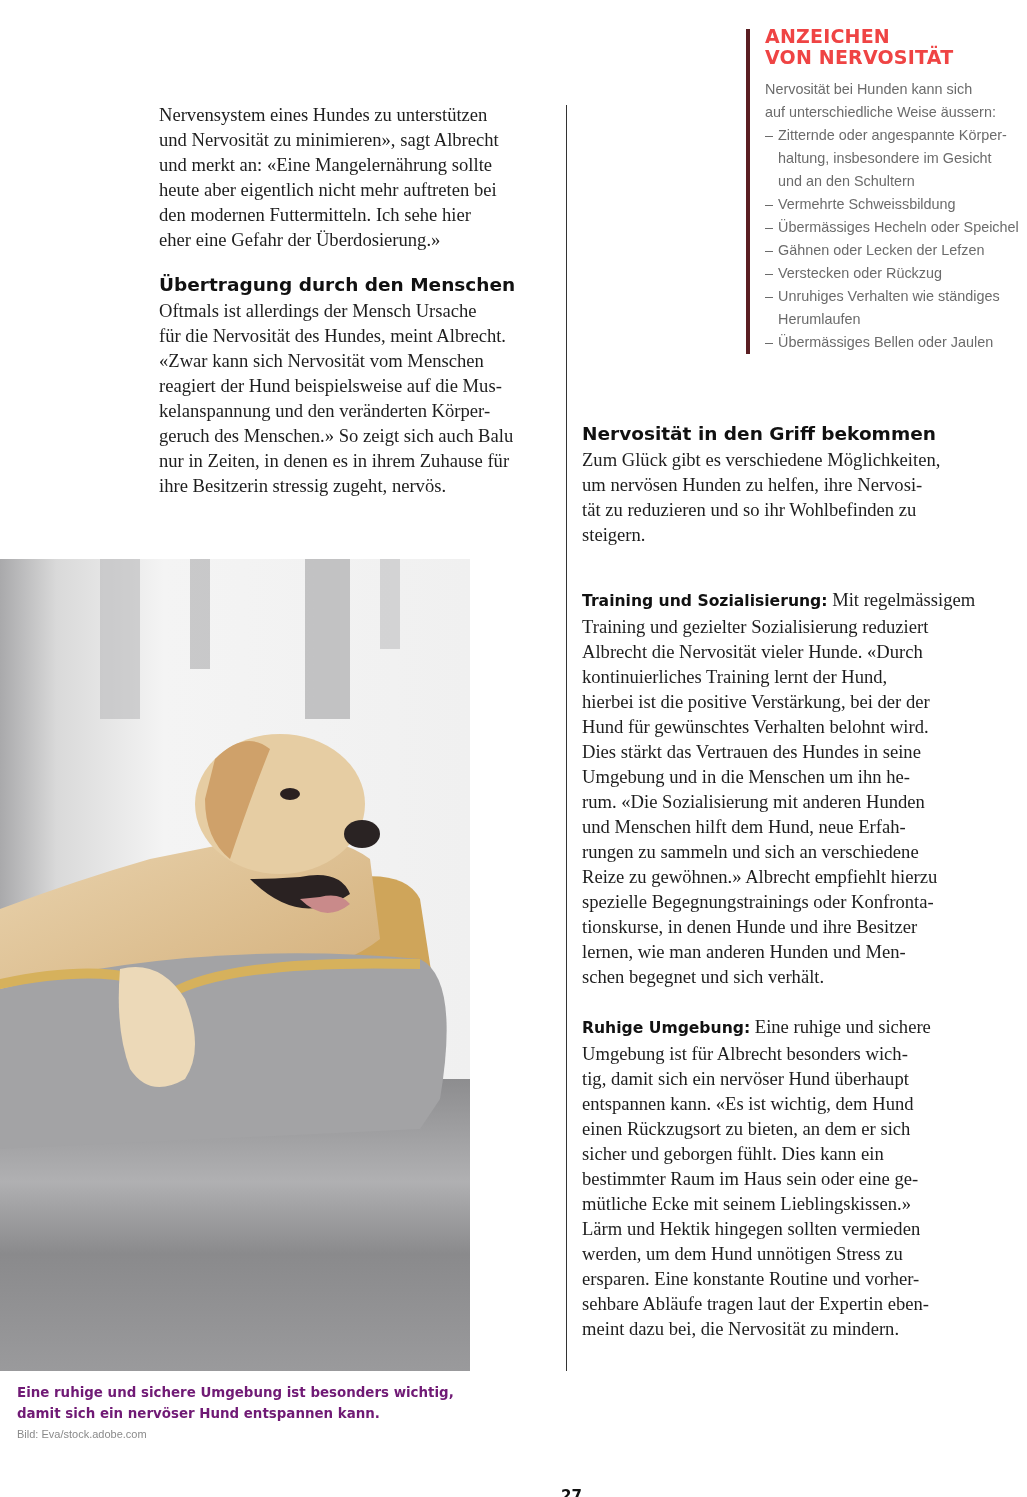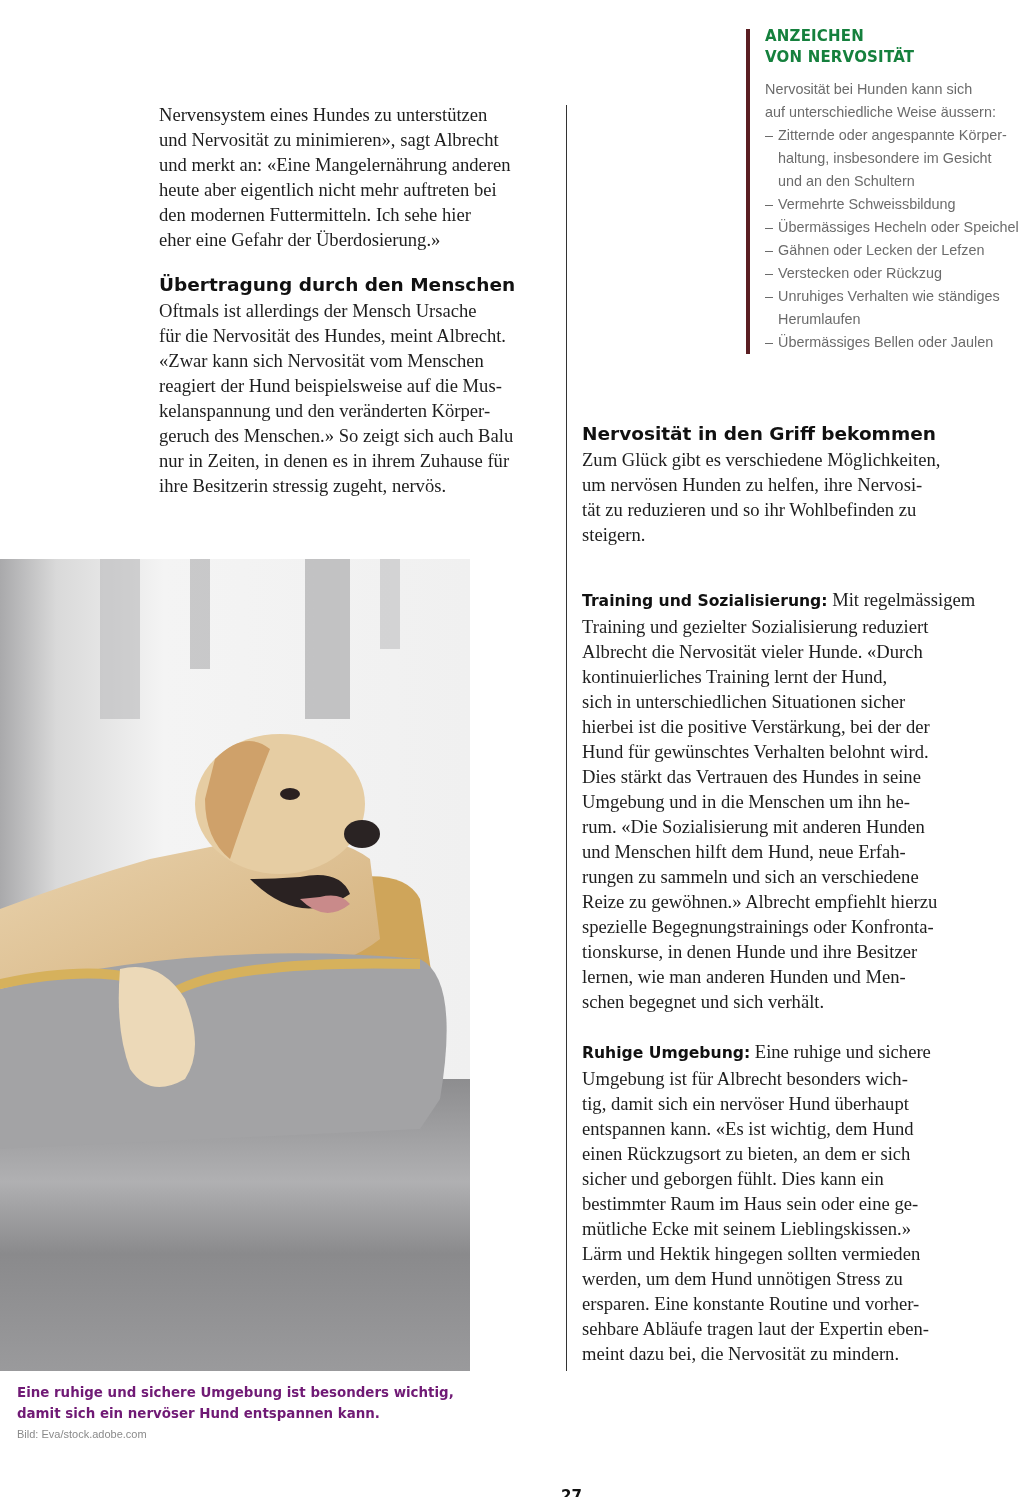--- a/index.html
+++ b/index.html
@@ -8,21 +8,21 @@
     background:#ffffff; color:#1c1c1c;
   }
 
   
   #sidebar {
     position:absolute; left:746px; top:29px; width:281px; height:325px;
     border-left:4px solid #5a1e22; padding-left:15px; box-sizing:border-box;
   }
   #sidebar .title {
     font-family:"DejaVu Sans","Liberation Sans",sans-serif; font-weight:bold;
-    font-size:15px; line-height:21px; color:#15803d; letter-spacing:0.2px;
+    font-size:19px; line-height:21px; color:#ef4444; letter-spacing:0.2px;
     margin:-3px 12px 10px 0;
   }
   #sidebar .intro, #sidebar li {
     font-family:"Liberation Sans","DejaVu Sans",sans-serif;
     font-size:14.4px; line-height:23px; color:#6b6b6b;
   }
   #sidebar ul { list-style:none; margin:0; padding:0; }
   #sidebar li { padding-left:13px; text-indent:-13px; }
   #sidebar li .dash { display:inline-block; width:13px; text-indent:0; }
 
@@ -97,21 +97,21 @@
     <li><span class="dash">–</span><span>Übermässiges Bellen oder Jaulen</span></li>
   </ul>
 </aside>
 
 <div id="divider"></div>
 
 <section id="col-left" class="col">
   <p>
     <span class="line">Nervensystem eines Hundes zu unterstützen</span>
     <span class="line">und Nervosität zu minimieren», sagt Albrecht</span>
-    <span class="line">und merkt an: «Eine Mangelernährung anderen</span>
+    <span class="line">und merkt an: «Eine Mangelernährung sollte</span>
     <span class="line">heute aber eigentlich nicht mehr auftreten bei</span>
     <span class="line">den modernen Futtermitteln. Ich sehe hier</span>
     <span class="line">eher eine Gefahr der Überdosierung.»</span>
   </p>
   <h2 class="h2" style="margin-top:19px">Übertragung durch den Menschen</h2>
   <p>
     <span class="line">Oftmals ist allerdings der Mensch Ursache</span>
     <span class="line">für die Nervosität des Hundes, meint Albrecht.</span>
     <span class="line">«Zwar kann sich Nervosität vom Menschen</span>
     <span class="line">reagiert der Hund beispielsweise auf die Mus-</span>
@@ -128,21 +128,20 @@
     <span class="line">Zum Glück gibt es verschiedene Möglichkeiten,</span>
     <span class="line">um nervösen Hunden zu helfen, ihre Nervosi-</span>
     <span class="line">tät zu reduzieren und so ihr Wohlbefinden zu</span>
     <span class="line">steigern.</span>
   </p>
   <p style="margin-top:40px">
     <span class="line"><span class="lead">Training und Sozialisierung:</span><span> Mit regelmässigem</span></span>
     <span class="line">Training und gezielter Sozialisierung reduziert</span>
     <span class="line">Albrecht die Nervosität vieler Hunde. «Durch</span>
     <span class="line">kontinuierliches Training lernt der Hund,</span>
-    <span class="line">sich in unterschiedlichen Situationen sicher</span>
     <span class="line">hierbei ist die positive Verstärkung, bei der der</span>
     <span class="line">Hund für gewünschtes Verhalten belohnt wird.</span>
     <span class="line">Dies stärkt das Vertrauen des Hundes in seine</span>
     <span class="line">Umgebung und in die Menschen um ihn he-</span>
     <span class="line">rum. «Die Sozialisierung mit anderen Hunden</span>
     <span class="line">und Menschen hilft dem Hund, neue Erfah-</span>
     <span class="line">rungen zu sammeln und sich an verschiedene</span>
     <span class="line">Reize zu gewöhnen.» Albrecht empfiehlt hierzu</span>
     <span class="line">spezielle Begegnungstrainings oder Konfronta-</span>
     <span class="line">tionskurse, in denen Hunde und ihre Besitzer</span>

